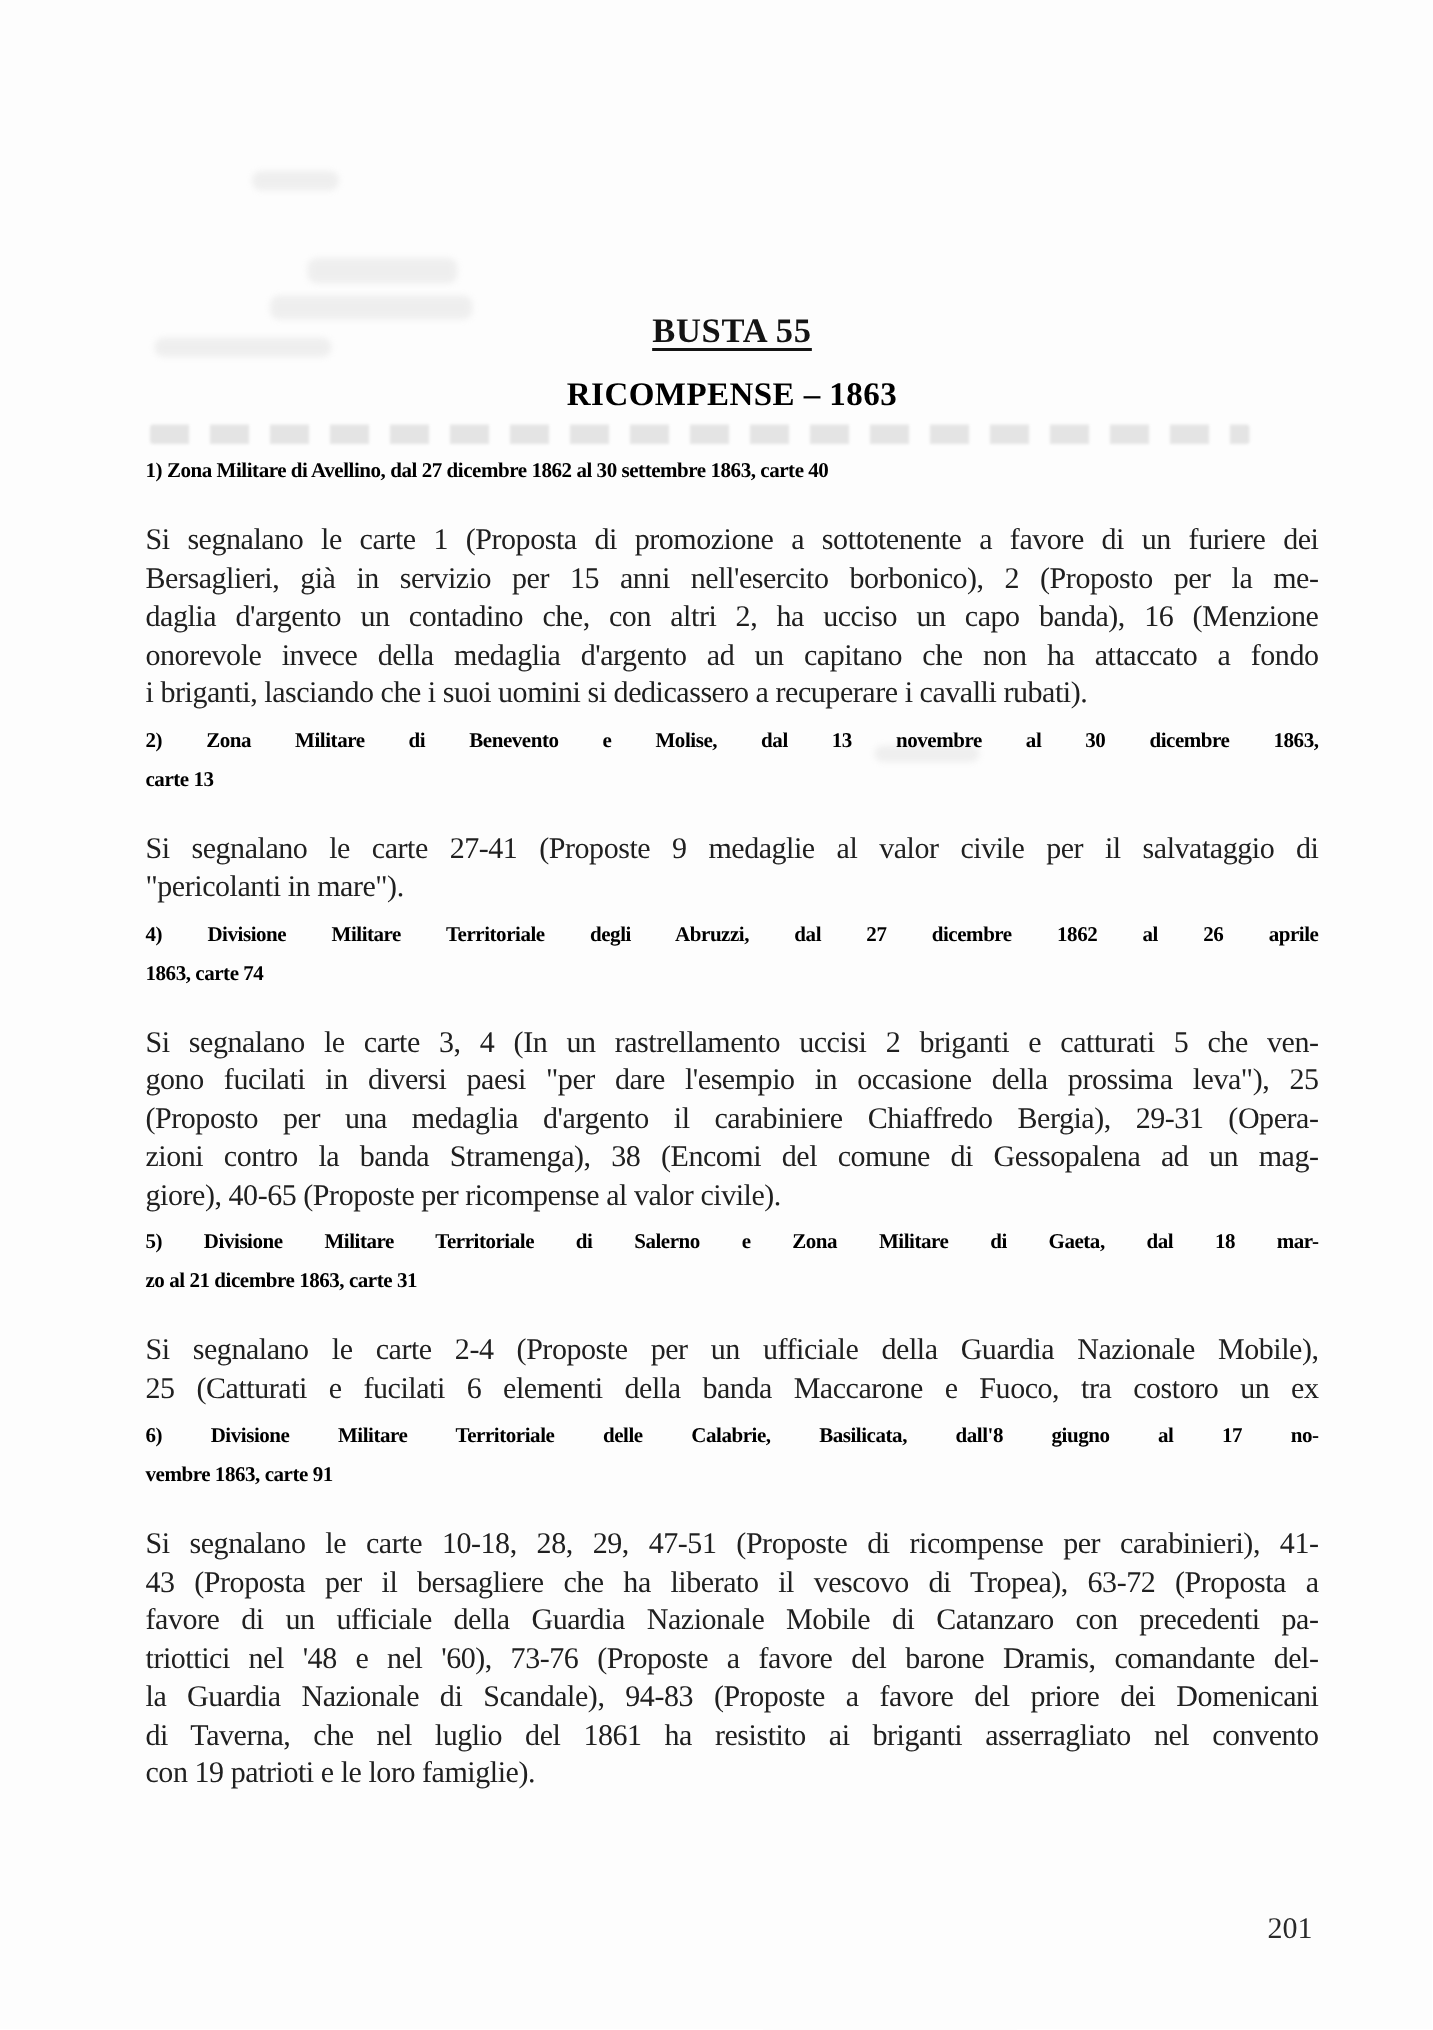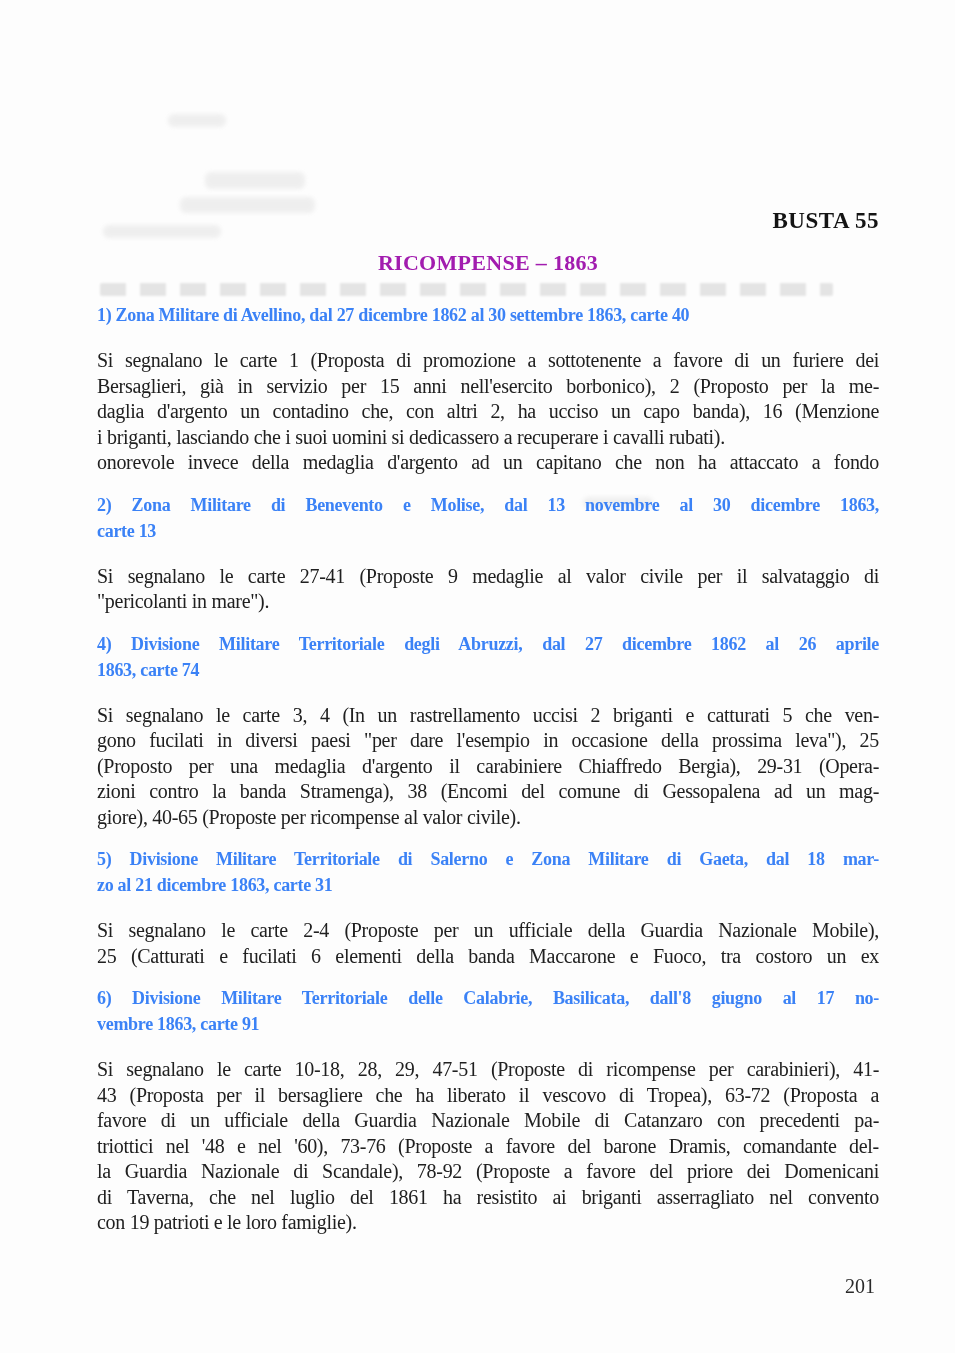--- a/index.html
+++ b/index.html
@@ -16,42 +16,43 @@
     position: absolute;
     left: 97px;
     top: 0;
     width: 782px;
   }
   .title {
     margin: 207px 0 0 0;
     font-size: 23px;
     line-height: 28px;
     font-weight: bold;
-    text-align: right;
+    text-align: center;
     letter-spacing: 0.5px;
+    text-decoration: underline;
     text-decoration-thickness: 2px;
     text-underline-offset: 4px;
     color: #141414;
   }
   .subtitle {
     margin: 15px 0 0 0;
     font-size: 22px;
     line-height: 26px;
     font-weight: bold;
     text-align: center;
     letter-spacing: 0.3px;
-    color: #a21caf;
+    color: #000000;
   }
   #sections { margin-top: 26px; }
   section { margin: 0; }
   .heading {
     font-weight: bold;
-    font-size: 18px;
-    margin: 16px 0 4px 0;
-    color: #3b82f6;
+    font-size: 14px;
+    margin: 6px 0 4px 0;
+    color: #000000;
   }
   .heading .line { line-height: 26px; }
   .body { font-size: 20px; color: #202020; margin-top: 20px; }
   .body .line { line-height: 25.5px; }
   .line {
     letter-spacing: -0.3px;
     text-align: justify;
     text-align-last: justify;
     white-space: normal;
   }
@@ -100,22 +101,22 @@
     <div class="subtitle">RICOMPENSE – 1863</div>
     <div id="sections">
         <section>
           <div class="heading">
             <div class="line last">1) Zona Militare di Avellino, dal 27 dicembre 1862 al 30 settembre 1863, carte 40</div>
           </div>
           <div class="body">
             <div class="line">Si segnalano le carte 1 (Proposta di promozione a sottotenente a favore di un furiere dei</div>
             <div class="line">Bersaglieri, già in servizio per 15 anni nell'esercito borbonico), 2 (Proposto per la me-</div>
             <div class="line">daglia d'argento un contadino che, con altri 2, ha ucciso un capo banda), 16 (Menzione</div>
+            <div class="line">onorevole invece della medaglia d'argento ad un capitano che non ha attaccato a fondo</div>
             <div class="line last">i briganti, lasciando che i suoi uomini si dedicassero a recuperare i cavalli rubati).</div>
-            <div class="line">onorevole invece della medaglia d'argento ad un capitano che non ha attaccato a fondo</div>
           </div>
         </section>
         <section>
           <div class="heading">
             <div class="line">2) Zona Militare di Benevento e Molise, dal 13 novembre al 30 dicembre 1863,</div>
             <div class="line last">carte 13</div>
           </div>
         </section>
         <section>
           <div class="body">
@@ -149,21 +150,21 @@
         <section>
           <div class="heading">
             <div class="line">6) Divisione Militare Territoriale delle Calabrie, Basilicata, dall'8 giugno al 17 no-</div>
             <div class="line last">vembre 1863, carte 91</div>
           </div>
           <div class="body">
             <div class="line">Si segnalano le carte 10-18, 28, 29, 47-51 (Proposte di ricompense per carabinieri), 41-</div>
             <div class="line">43 (Proposta per il bersagliere che ha liberato il vescovo di Tropea), 63-72 (Proposta a</div>
             <div class="line">favore di un ufficiale della Guardia Nazionale Mobile di Catanzaro con precedenti pa-</div>
             <div class="line">triottici nel '48 e nel '60), 73-76 (Proposte a favore del barone Dramis, comandante del-</div>
-            <div class="line">la Guardia Nazionale di Scandale), 78-92 (Proposte a favore del priore dei Domenicani</div>
+            <div class="line">la Guardia Nazionale di Scandale), 94-83 (Proposte a favore del priore dei Domenicani</div>
             <div class="line">di Taverna, che nel luglio del 1861 ha resistito ai briganti asserragliato nel convento</div>
             <div class="line last">con 19 patrioti e le loro famiglie).</div>
           </div>
         </section>
       </div>
   </div>
 
   <div class="page-number">201</div>
 </div>
 

